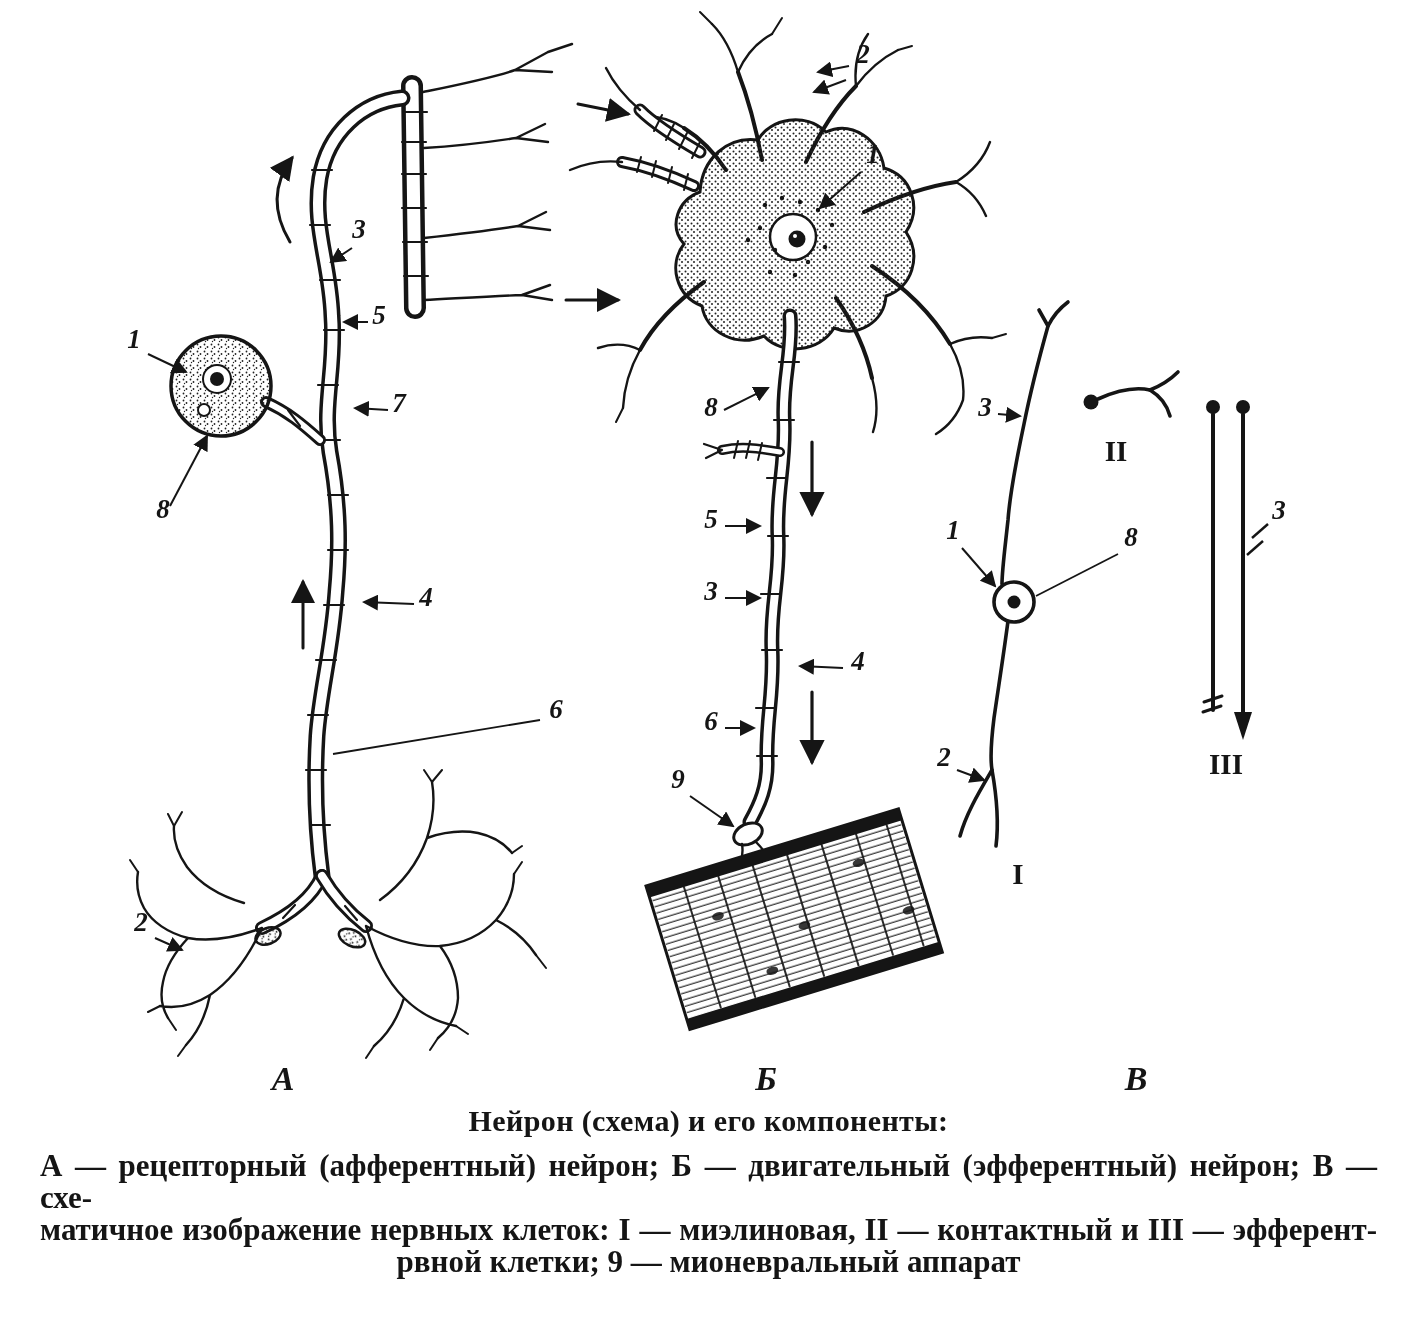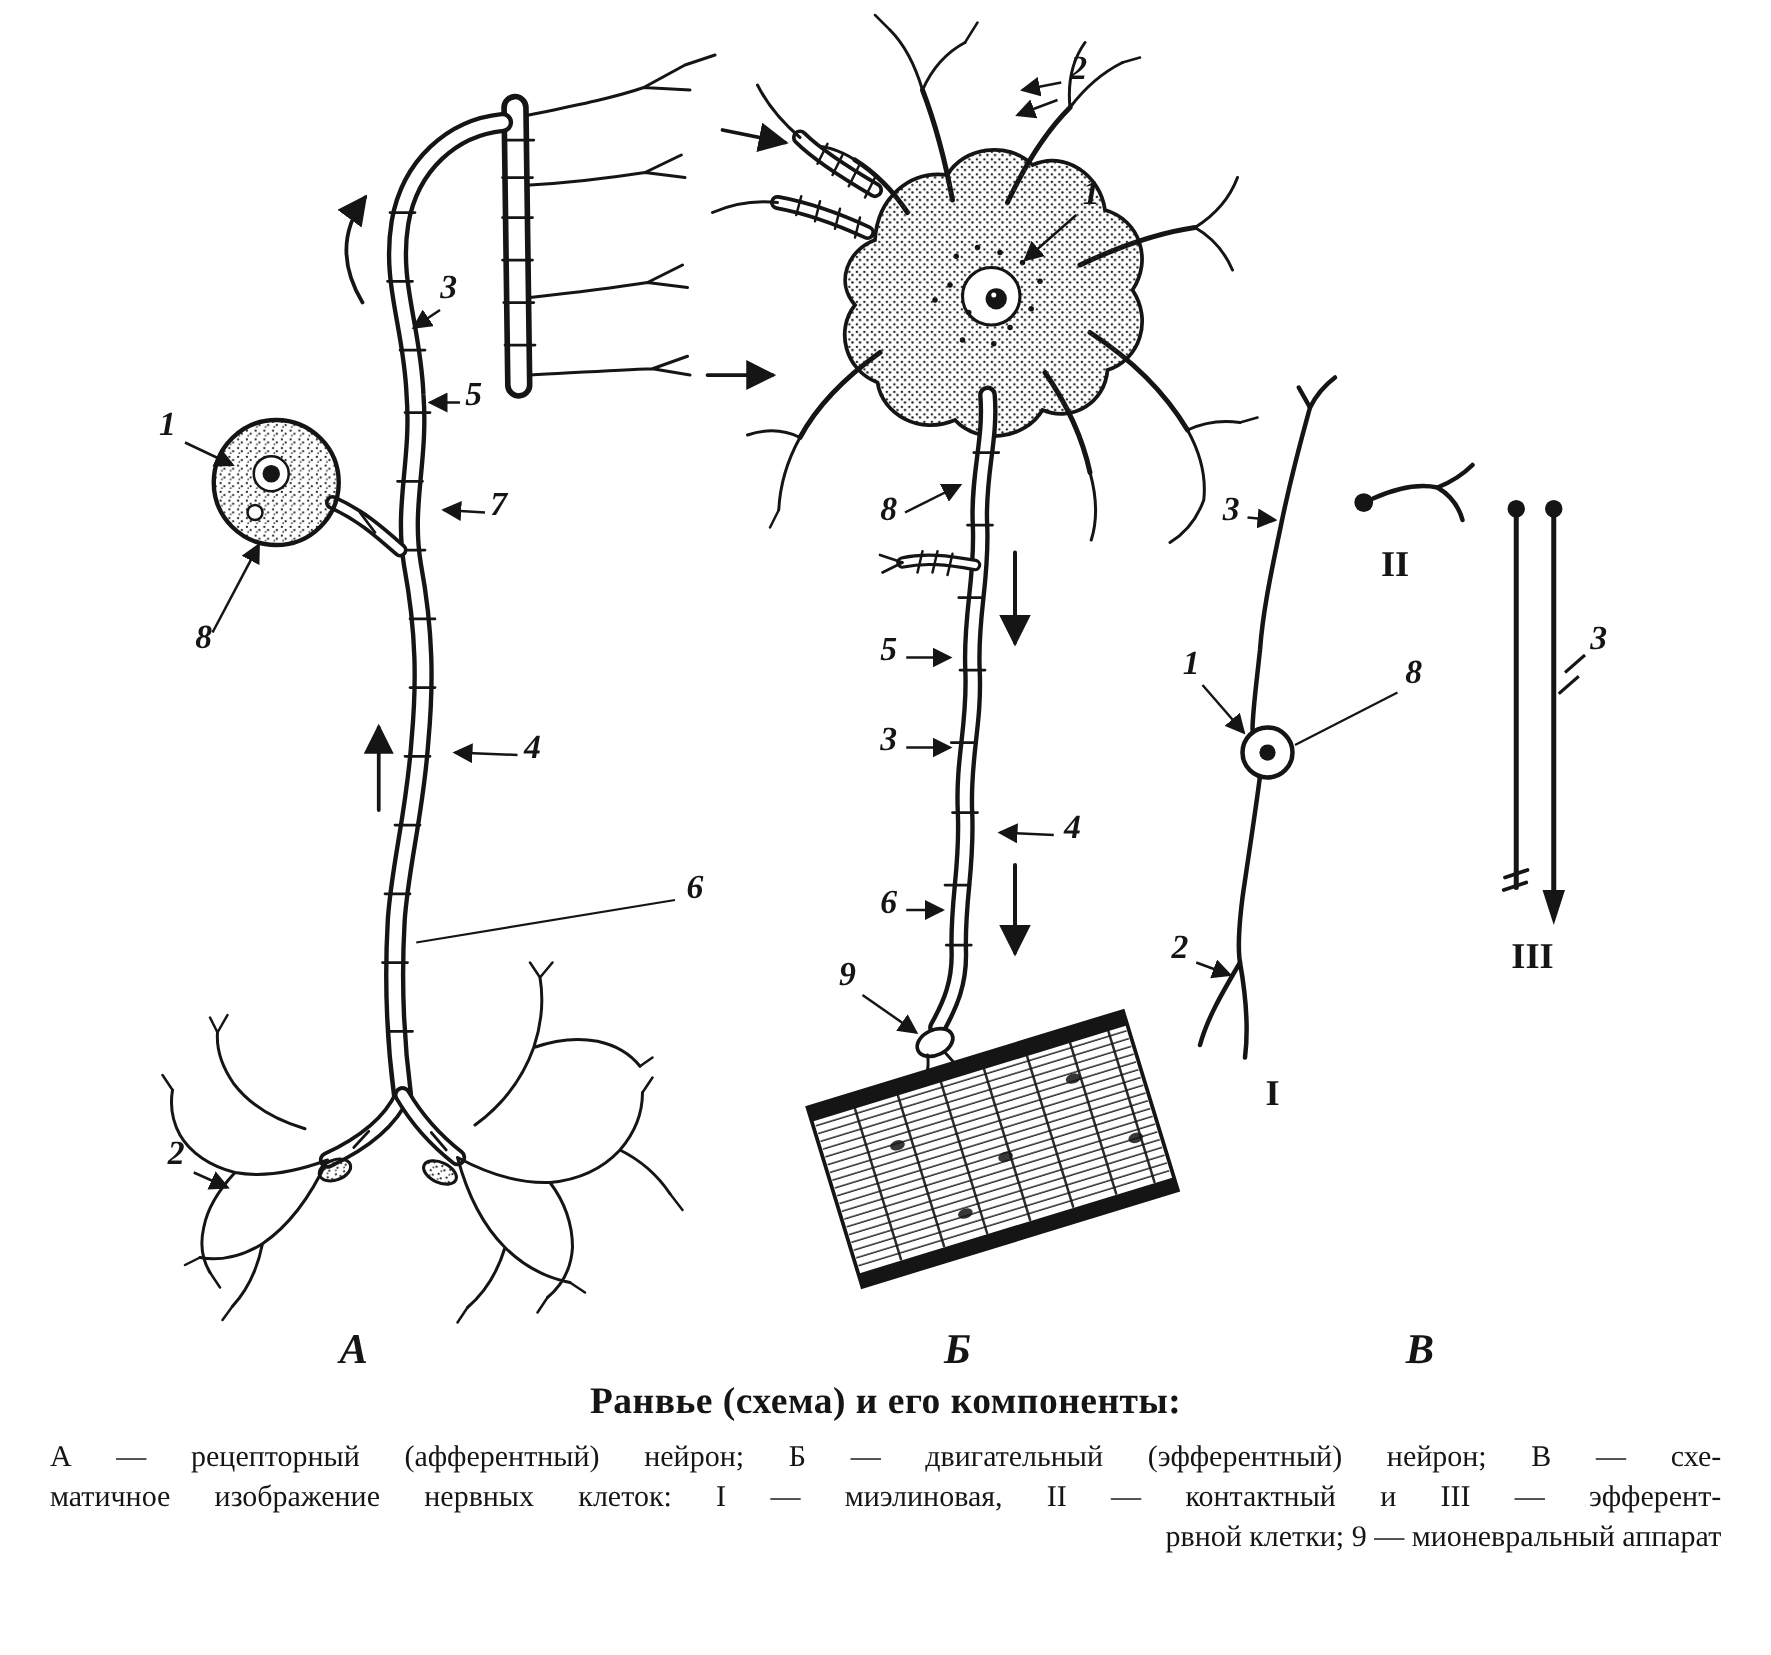--- a/index.html
+++ b/index.html
@@ -5,23 +5,23 @@
   html,body{margin:0;padding:0;background:#ffffff;}
   .page{position:relative;width:1417px;height:1324px;background:#ffffff;overflow:hidden;
         font-family:"Liberation Serif",serif;color:#151515;}
   .page svg{position:absolute;top:0;left:0;}
   .num{font-family:"Liberation Serif",serif;font-style:italic;font-weight:bold;font-size:27px;fill:#151515;}
   .letter{font-family:"Liberation Serif",serif;font-style:italic;font-weight:bold;font-size:34px;fill:#151515;}
   .roman{font-family:"Liberation Serif",serif;font-weight:bold;font-size:29px;fill:#151515;}
   .title{position:absolute;top:1104px;left:0;width:100%;text-align:center;
          font-weight:bold;font-size:30px;letter-spacing:.4px;}
   .caption{position:absolute;top:1150px;left:40px;right:40px;
-           font-weight:normal;font-size:24px;line-height:32px;}
+           font-weight:bold;font-size:31px;line-height:32px;}
   .cap-just{text-align:justify;text-align-last:justify;}
-  .cap-center{text-align:right;}
+  .cap-center{text-align:center;}
 </style>
 </head>
 <body>
 
 <div class="page">
 
 <svg width="1417" height="1324" viewBox="0 0 1417 1324">
   <defs>
     <marker id="ah" markerWidth="8" markerHeight="8" refX="7" refY="4" orient="auto">
       <path d="M0,0 L8,4 L0,8 Z" fill="#151515"></path>
@@ -268,21 +268,21 @@
   <g text-anchor="middle">
     <text class="letter" x="283" y="1090">А</text>
     <text class="letter" x="766" y="1090">Б</text>
     <text class="letter" x="1136" y="1090">В</text>
     <text class="roman" x="1018" y="884">I</text>
     <text class="roman" x="1116" y="461">II</text>
     <text class="roman" x="1226" y="774">III</text>
   </g>
 </svg>
 
-<div class="title">Ранвье (схема) и его компоненты:</div>
+<div class="title">Нейрон (схема) и его компоненты:</div>
 
 <div class="caption">
   <div class="cap-just">А — рецепторный (афферентный) нейрон; Б — двигательный (эфферентный) нейрон; В — схе-</div>
   <div class="cap-just">матичное изображение нервных клеток: I — миэлиновая, II — контактный и III — эфферент-</div>
   <div class="cap-center">рвной клетки; 9 — мионевральный аппарат</div>
 </div>
 
 </div>
 
 </body></html>

